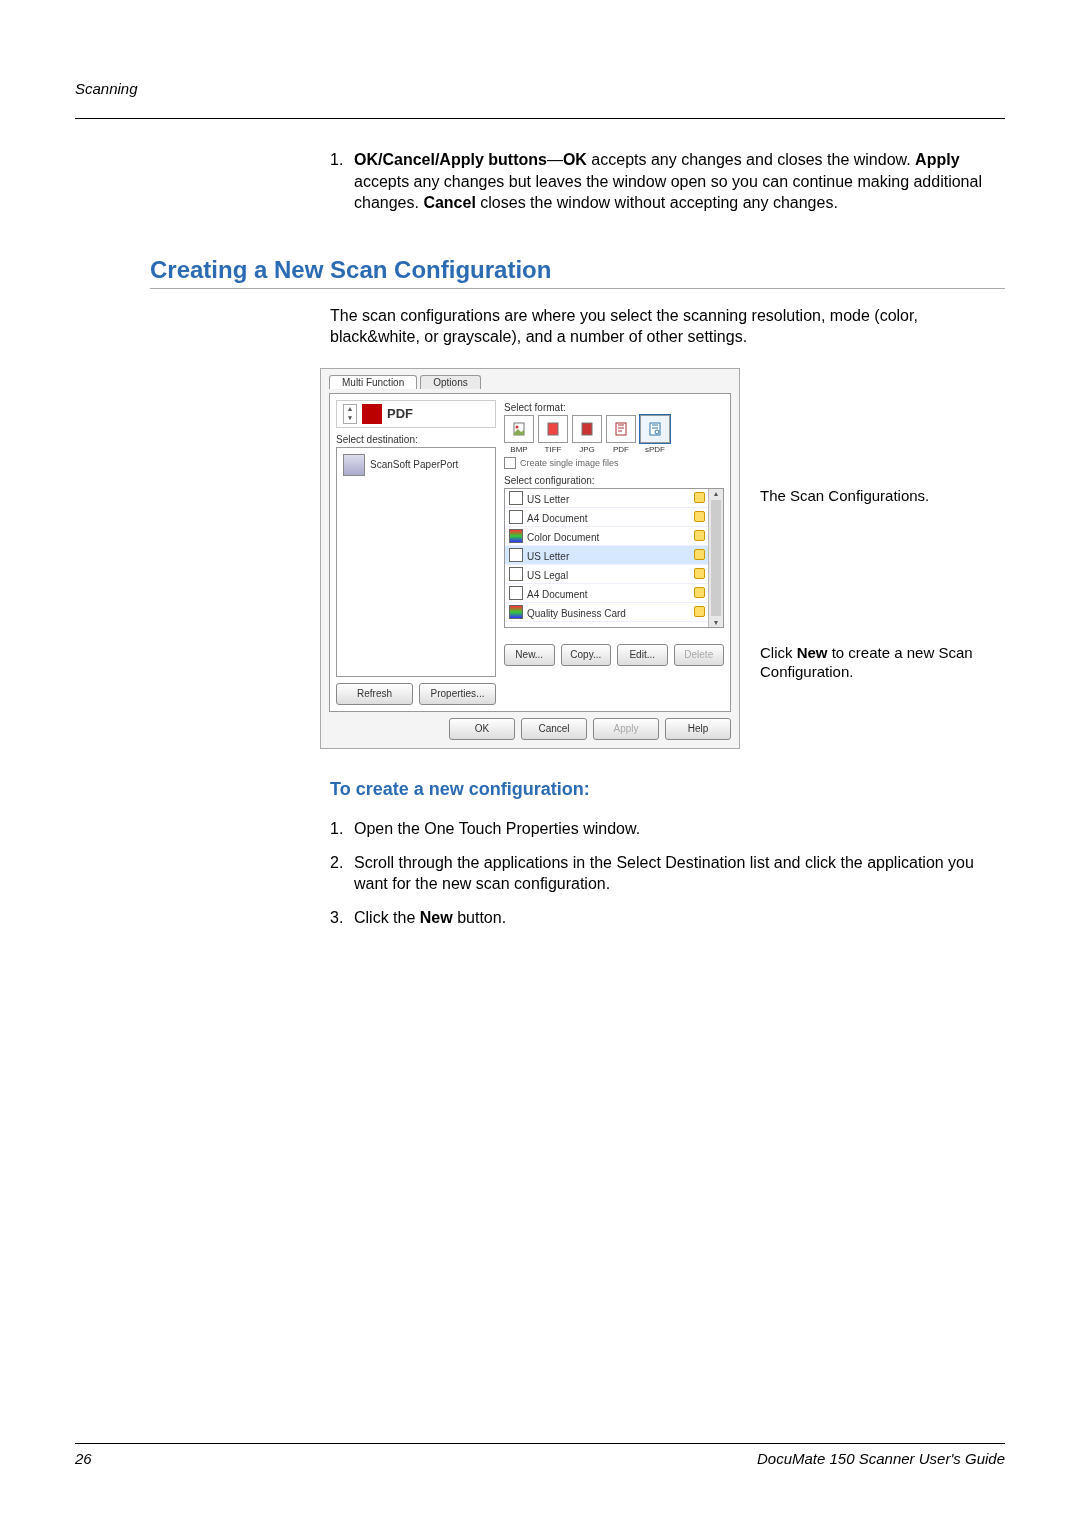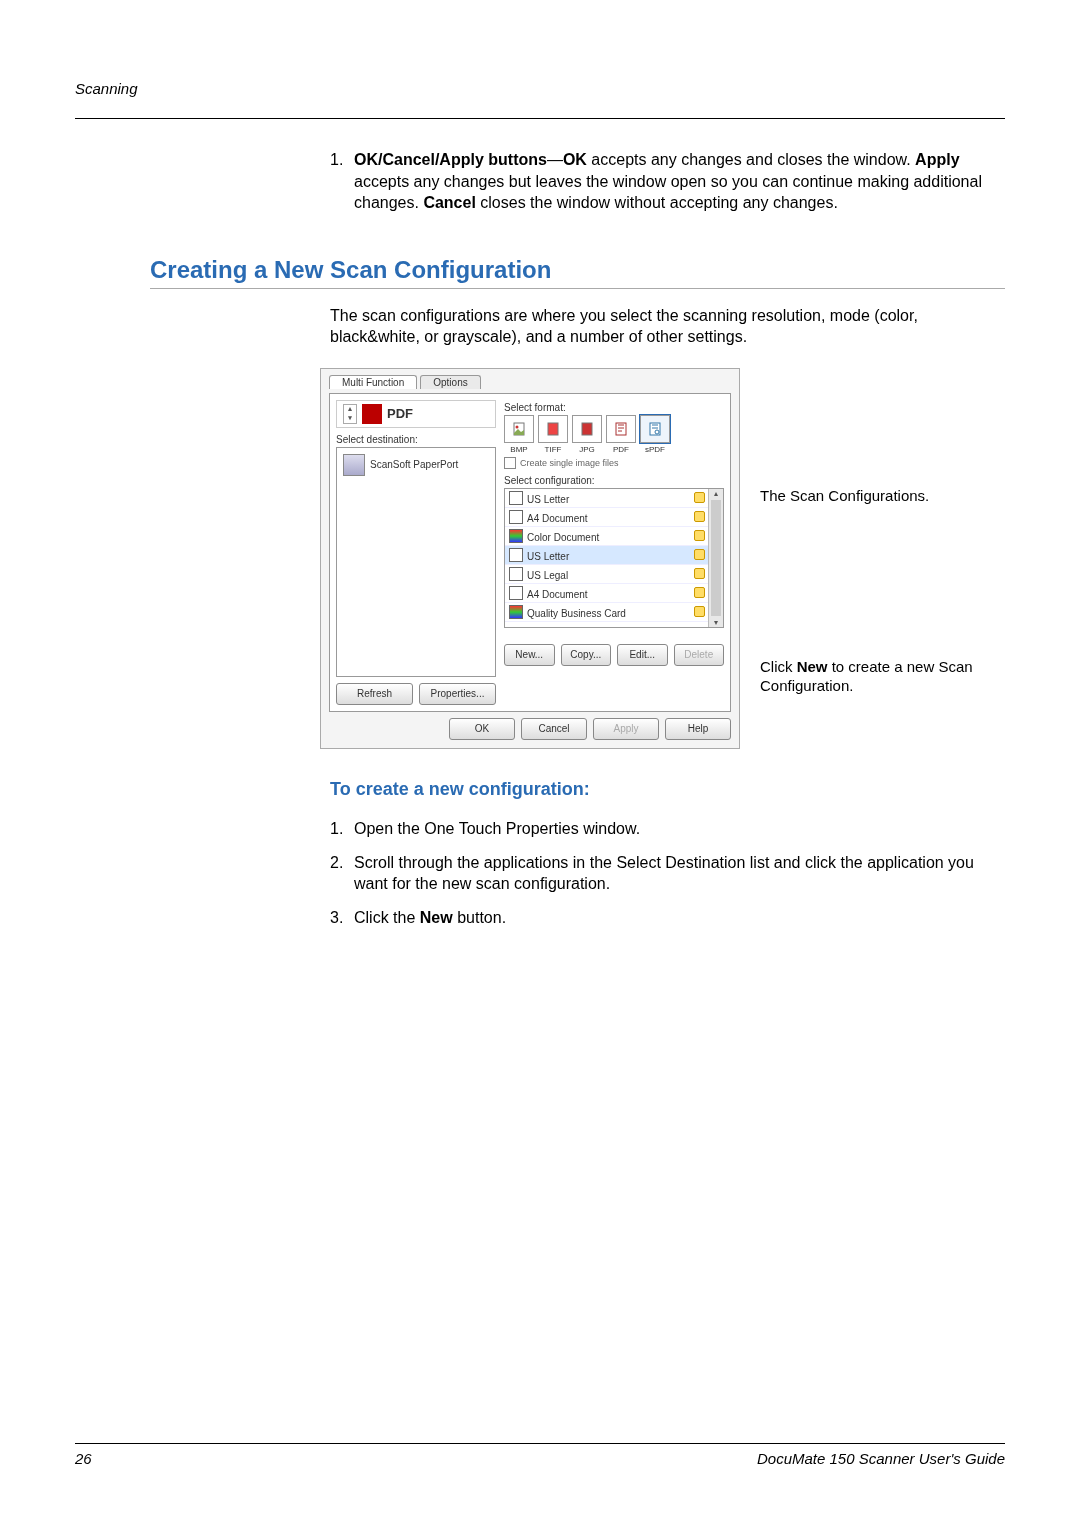--- a/index.html
+++ b/index.html
@@ -103,21 +103,21 @@
     position: relative;
     font-size: 15px;
     line-height: 1.3;
   }
   .annot-top {
     position: absolute;
     top: 118px;
   }
   .annot-bot {
     position: absolute;
-    top: 289px;
+    top: 275px;
   }
   .tabs-row {
     display: flex;
     gap: 3px;
     margin-bottom: 4px;
   }
   .tab {
     background: #fff;
     border: 1px solid #999;
     border-bottom: none;

